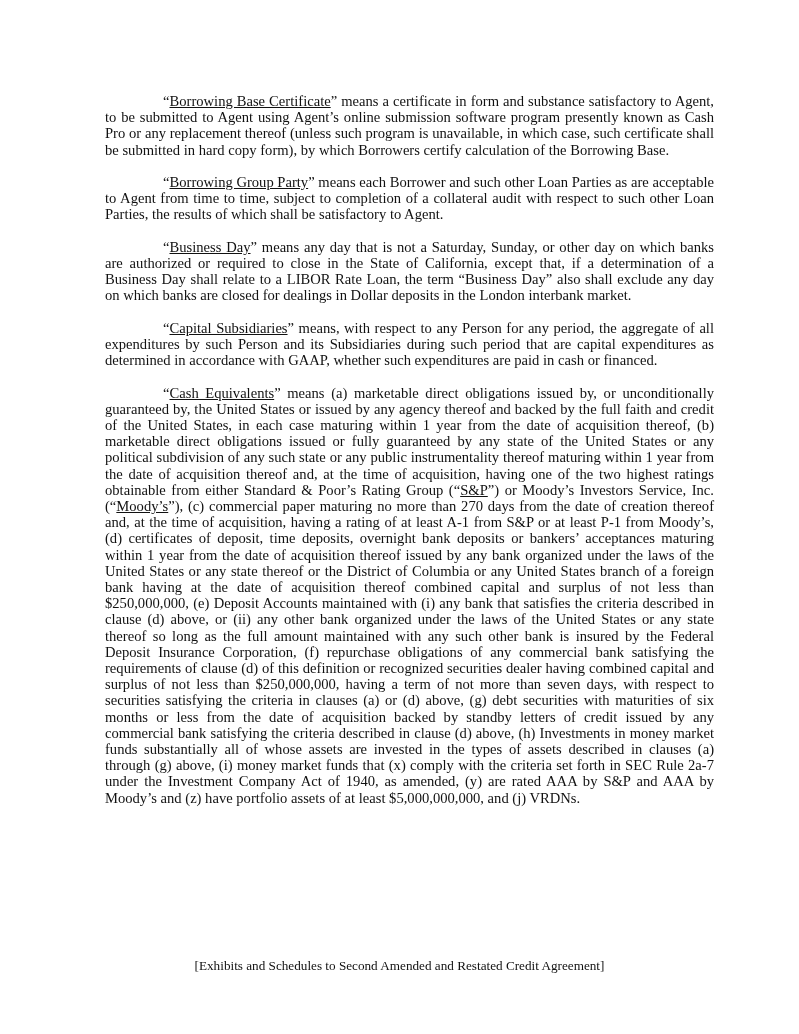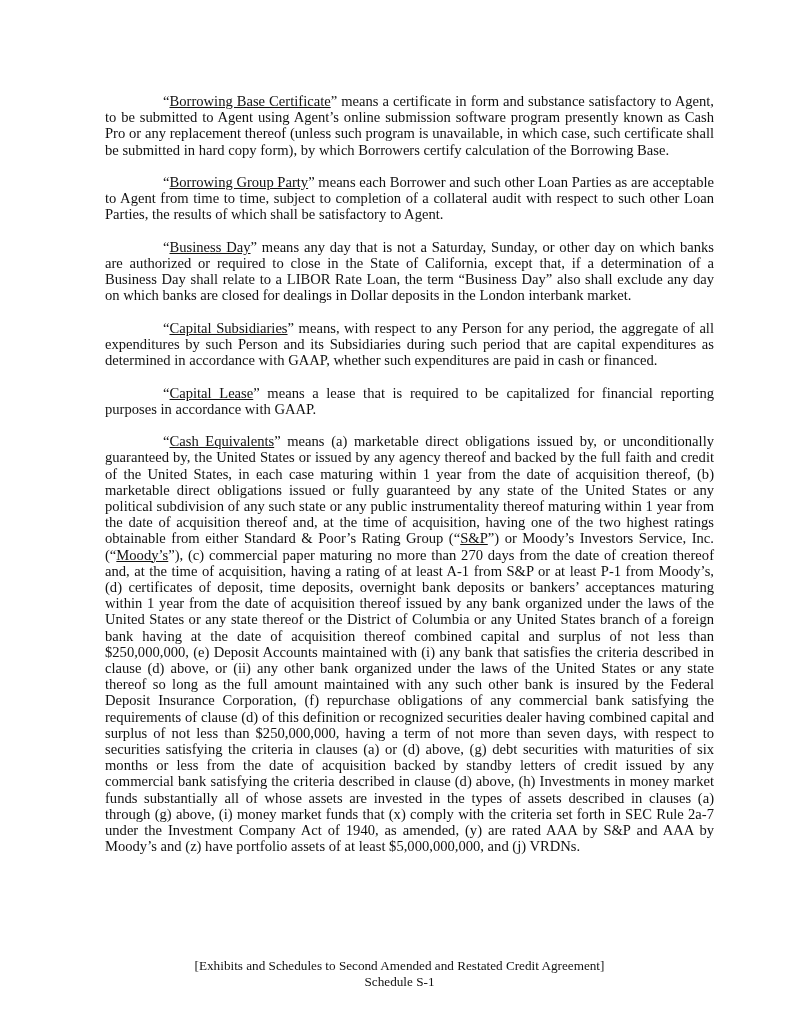--- a/index.html
+++ b/index.html
@@ -24,22 +24,20 @@
 
   <p class="para"><span>“</span><span class="term">Borrowing Base Certificate</span><span>”</span><span> means a certificate in form and substance satisfactory to Agent, to be submitted to Agent using Agent’s online submission software program presently known as Cash Pro or any replacement thereof (unless such program is unavailable, in which case, such certificate shall be submitted in hard copy form), by which Borrowers certify calculation of the Borrowing Base.</span></p>
 
   <p class="para"><span>“</span><span class="term">Borrowing Group Party</span><span>”</span><span> means each Borrower and such other Loan Parties as are acceptable to Agent from time to time, subject to completion of a collateral audit with respect to such other Loan Parties, the results of which shall be satisfactory to Agent.</span></p>
 
   <p class="para"><span>“</span><span class="term">Business Day</span><span>”</span><span> means any day that is not a Saturday, Sunday, or other day on which banks are authorized or required to close in the State of California, except that, if a determination of a Business Day shall relate to a LIBOR Rate Loan, the term “Business Day” also shall exclude any day on which banks are closed for dealings in Dollar deposits in the London interbank market.</span></p>
 
   <p class="para"><span>“</span><span class="term">Capital Subsidiaries</span><span>”</span><span> means, with respect to any Person for any period, the aggregate of all expenditures by such Person and its Subsidiaries during such period that are capital expenditures as determined in accordance with GAAP, whether such expenditures are paid in cash or financed.</span></p>
 
 
-  <p class="para"><span>“</span><span class="term">Capital Lease</span><span>”</span><span> means a lease that is required to be capitalized for financial reporting purposes in accordance with GAAP.</span></p>
 
   <p class="para"><span>“</span><span class="term">Cash Equivalents</span><span>”</span><span> means (a) marketable direct obligations issued by, or unconditionally guaranteed by, the United States or issued by any agency thereof and backed by the full faith and credit of the United States, in each case maturing within 1 year from the date of acquisition thereof, (b) marketable direct obligations issued or fully guaranteed by any state of the United States or any political subdivision of any such state or any public instrumentality thereof maturing within 1 year from the date of acquisition thereof and, at the time of acquisition, having one of the two highest ratings obtainable from either Standard &amp; Poor’s Rating Group (“</span><span class="term">S&amp;P</span><span>”) or Moody’s Investors Service, Inc. (“</span><span class="term">Moody’s</span><span>”), (c) commercial paper maturing no more than 270 days from the date of creation thereof and, at the time of acquisition, having a rating of at least A-1 from S&amp;P or at least P-1 from Moody’s, (d) certificates of deposit, time deposits, overnight bank deposits or bankers’ acceptances maturing within 1 year from the date of acquisition thereof issued by any bank organized under the laws of the United States or any state thereof or the District of Columbia or any United States branch of a foreign bank having at the date of acquisition thereof combined capital and surplus of not less than $250,000,000, (e) Deposit Accounts maintained with (i) any bank that satisfies the criteria described in clause (d) above, or (ii) any other bank organized under the laws of the United States or any state thereof so long as the full amount maintained with any such other bank is insured by the Federal Deposit Insurance Corporation, (f) repurchase obligations of any commercial bank satisfying the requirements of clause (d) of this definition or recognized securities dealer having combined capital and surplus of not less than $250,000,000, having a term of not more than seven days, with respect to securities satisfying the criteria in clauses (a) or (d) above, (g) debt securities with maturities of six months or less from the date of acquisition backed by standby letters of credit issued by any commercial bank satisfying the criteria described in clause (d) above, (h) Investments in money market funds substantially all of whose assets are invested in the types of assets described in clauses (a) through (g) above, (i) money market funds that (x) comply with the criteria set forth in SEC Rule 2a-7 under the Investment Company Act of 1940, as amended, (y) are rated AAA by S&amp;P and AAA by Moody’s and (z) have portfolio assets of at least $5,000,000,000, and (j) VRDNs.</span></p>
 
 </div>
 
 <div class="footer">
   <div>[Exhibits and Schedules to Second Amended and Restated Credit Agreement]</div>
-  <div>Schedule S-1</div>
 </div>
 
 </body></html>

